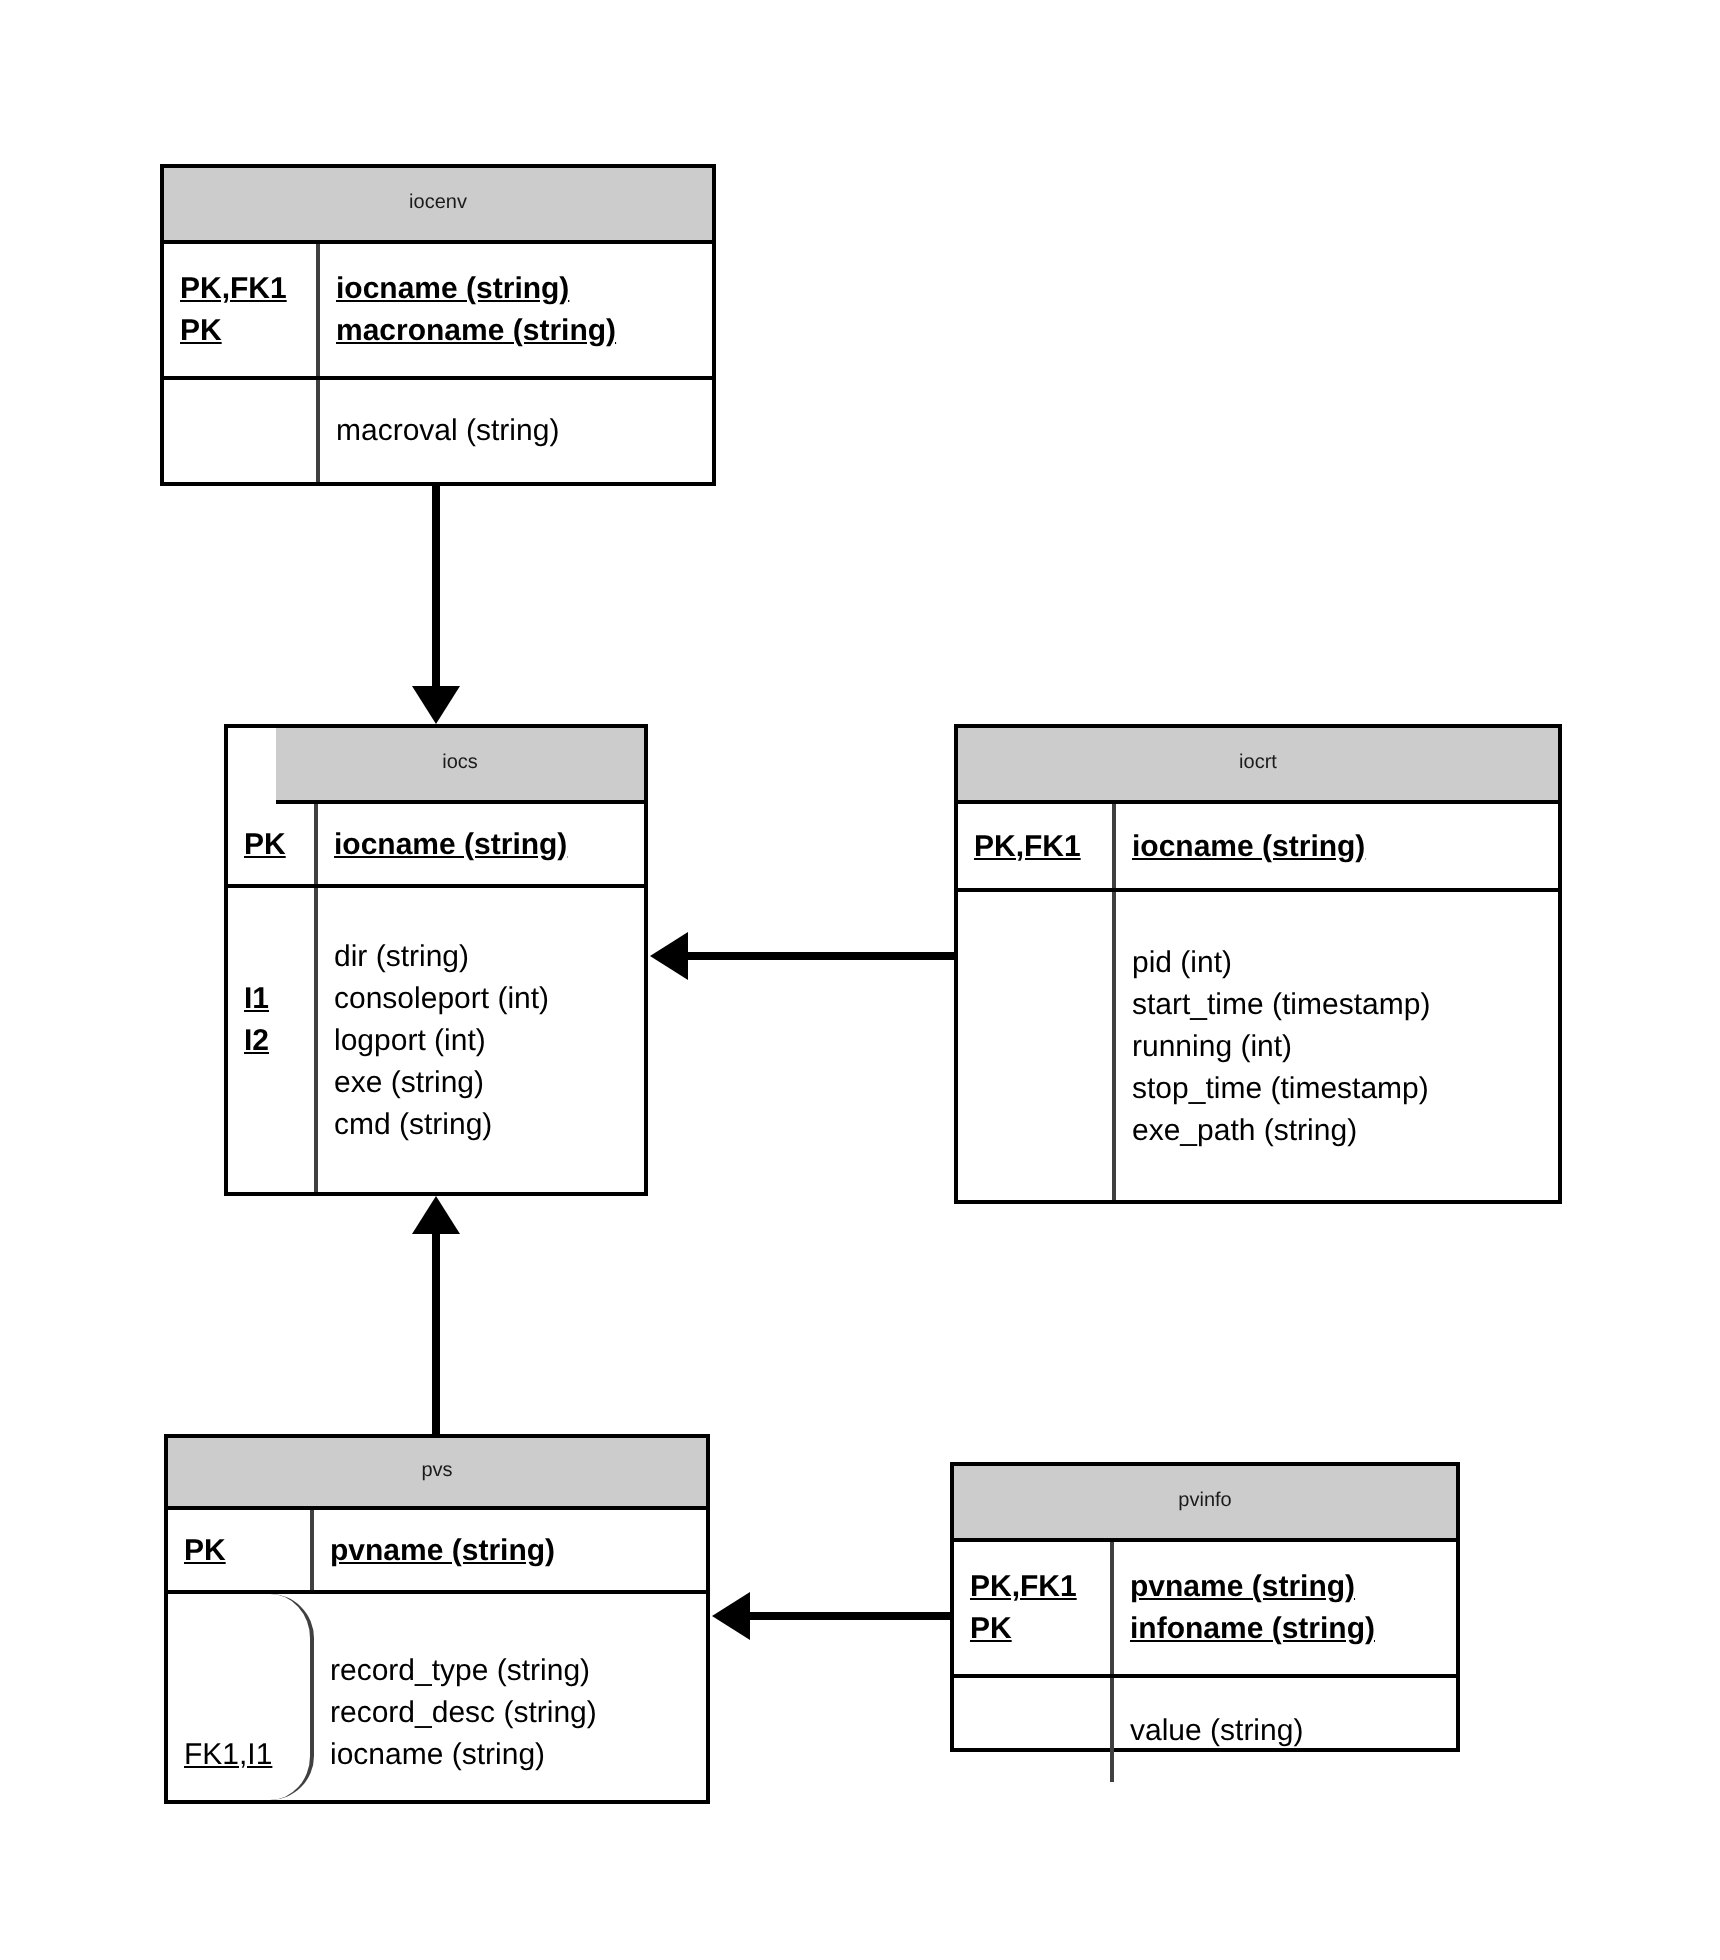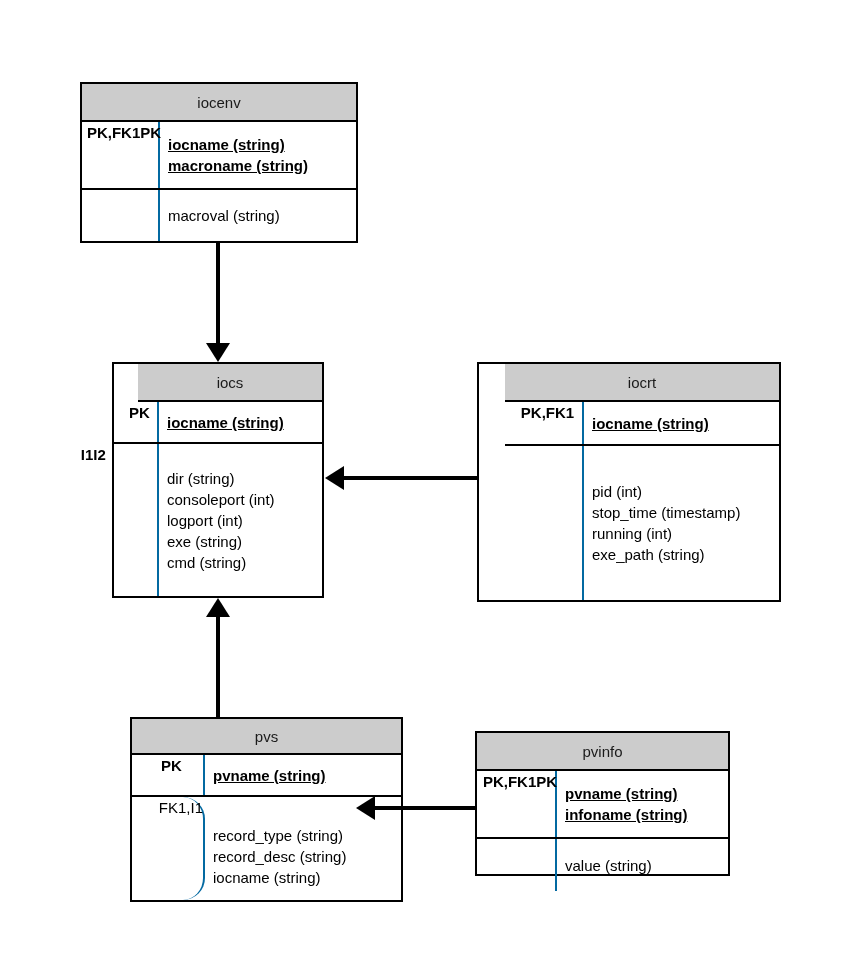--- a/index.html
+++ b/index.html
@@ -24,42 +24,43 @@
     position: absolute;
     box-sizing: border-box;
     border: 2px solid #000000;
     background: #ffffff;
   }
   .entity-title {
     box-sizing: border-box;
     background: #cccccc;
     border-bottom: 2px solid #000000;
     text-align: center;
-    font-size: 15px;
+    font-size: 10px;
     line-height: 1;
     display: flex;
     align-items: center;
     justify-content: center;
     color: #1a1a1a;
   }
   .section {
     display: flex;
     box-sizing: border-box;
   }
   .section + .section {
     border-top: 2px solid #000000;
   }
   .keycol {
     box-sizing: border-box;
-    border-right: 2px solid #0369a1;
+    border-right: 2px solid #404040;
     flex: 0 0 auto;
     display: flex;
-    flex-direction: row;
+    flex-direction: column;
     justify-content: center;
     padding: 0 0 0 8px;
+    text-decoration: underline;
   }
   .fieldcol {
     box-sizing: border-box;
     flex: 1 1 auto;
     display: flex;
     flex-direction: column;
     justify-content: center;
     padding: 0 6px 0 8px;
   }
   .keycol.align-bottom, .fieldcol.align-bottom {
@@ -157,46 +158,47 @@
       <div class="fieldcol">
         <div class="frow">dir (string)</div>
         <div class="frow">consoleport (int)</div>
         <div class="frow">logport (int)</div>
         <div class="frow">exe (string)</div>
         <div class="frow">cmd (string)</div>
       </div>
     </div>
   </div>
 
-  <div class="entity" style="left:477px; top:362px; width:304px; height:240px;padding-left:26px;">
+  <div class="entity" style="left:477px; top:362px; width:304px; height:240px;">
     <div class="entity-title" style="height:38px;">iocrt</div>
 
     <div class="section" style="height:42px;">
       <div class="keycol" style="width:79px;">
         <div class="krow">PK,FK1</div>
       </div>
       <div class="fieldcol">
         <div class="frow pk">iocname (string)</div>
       </div>
     </div>
 
     <div class="section" style="height:156px;">
       <div class="keycol" style="width:79px;">
         <div class="krow"></div>
       </div>
       <div class="fieldcol">
         <div class="frow">pid (int)</div>
+        <div class="frow">start_time (timestamp)</div>
+        <div class="frow">running (int)</div>
         <div class="frow">stop_time (timestamp)</div>
-        <div class="frow">running (int)</div>
         <div class="frow">exe_path (string)</div>
       </div>
     </div>
   </div>
 
-  <div class="entity" style="left:82px; top:717px; width:273px; height:185px;margin-left:48px;">
+  <div class="entity" style="left:82px; top:717px; width:273px; height:185px;">
     <div class="entity-title" style="height:36px;">pvs</div>
 
     <div class="section" style="height:40px;">
       <div class="keycol" style="width:73px;">
         <div class="krow">PK</div>
       </div>
       <div class="fieldcol">
         <div class="frow pk">pvname (string)</div>
       </div>
     </div>

